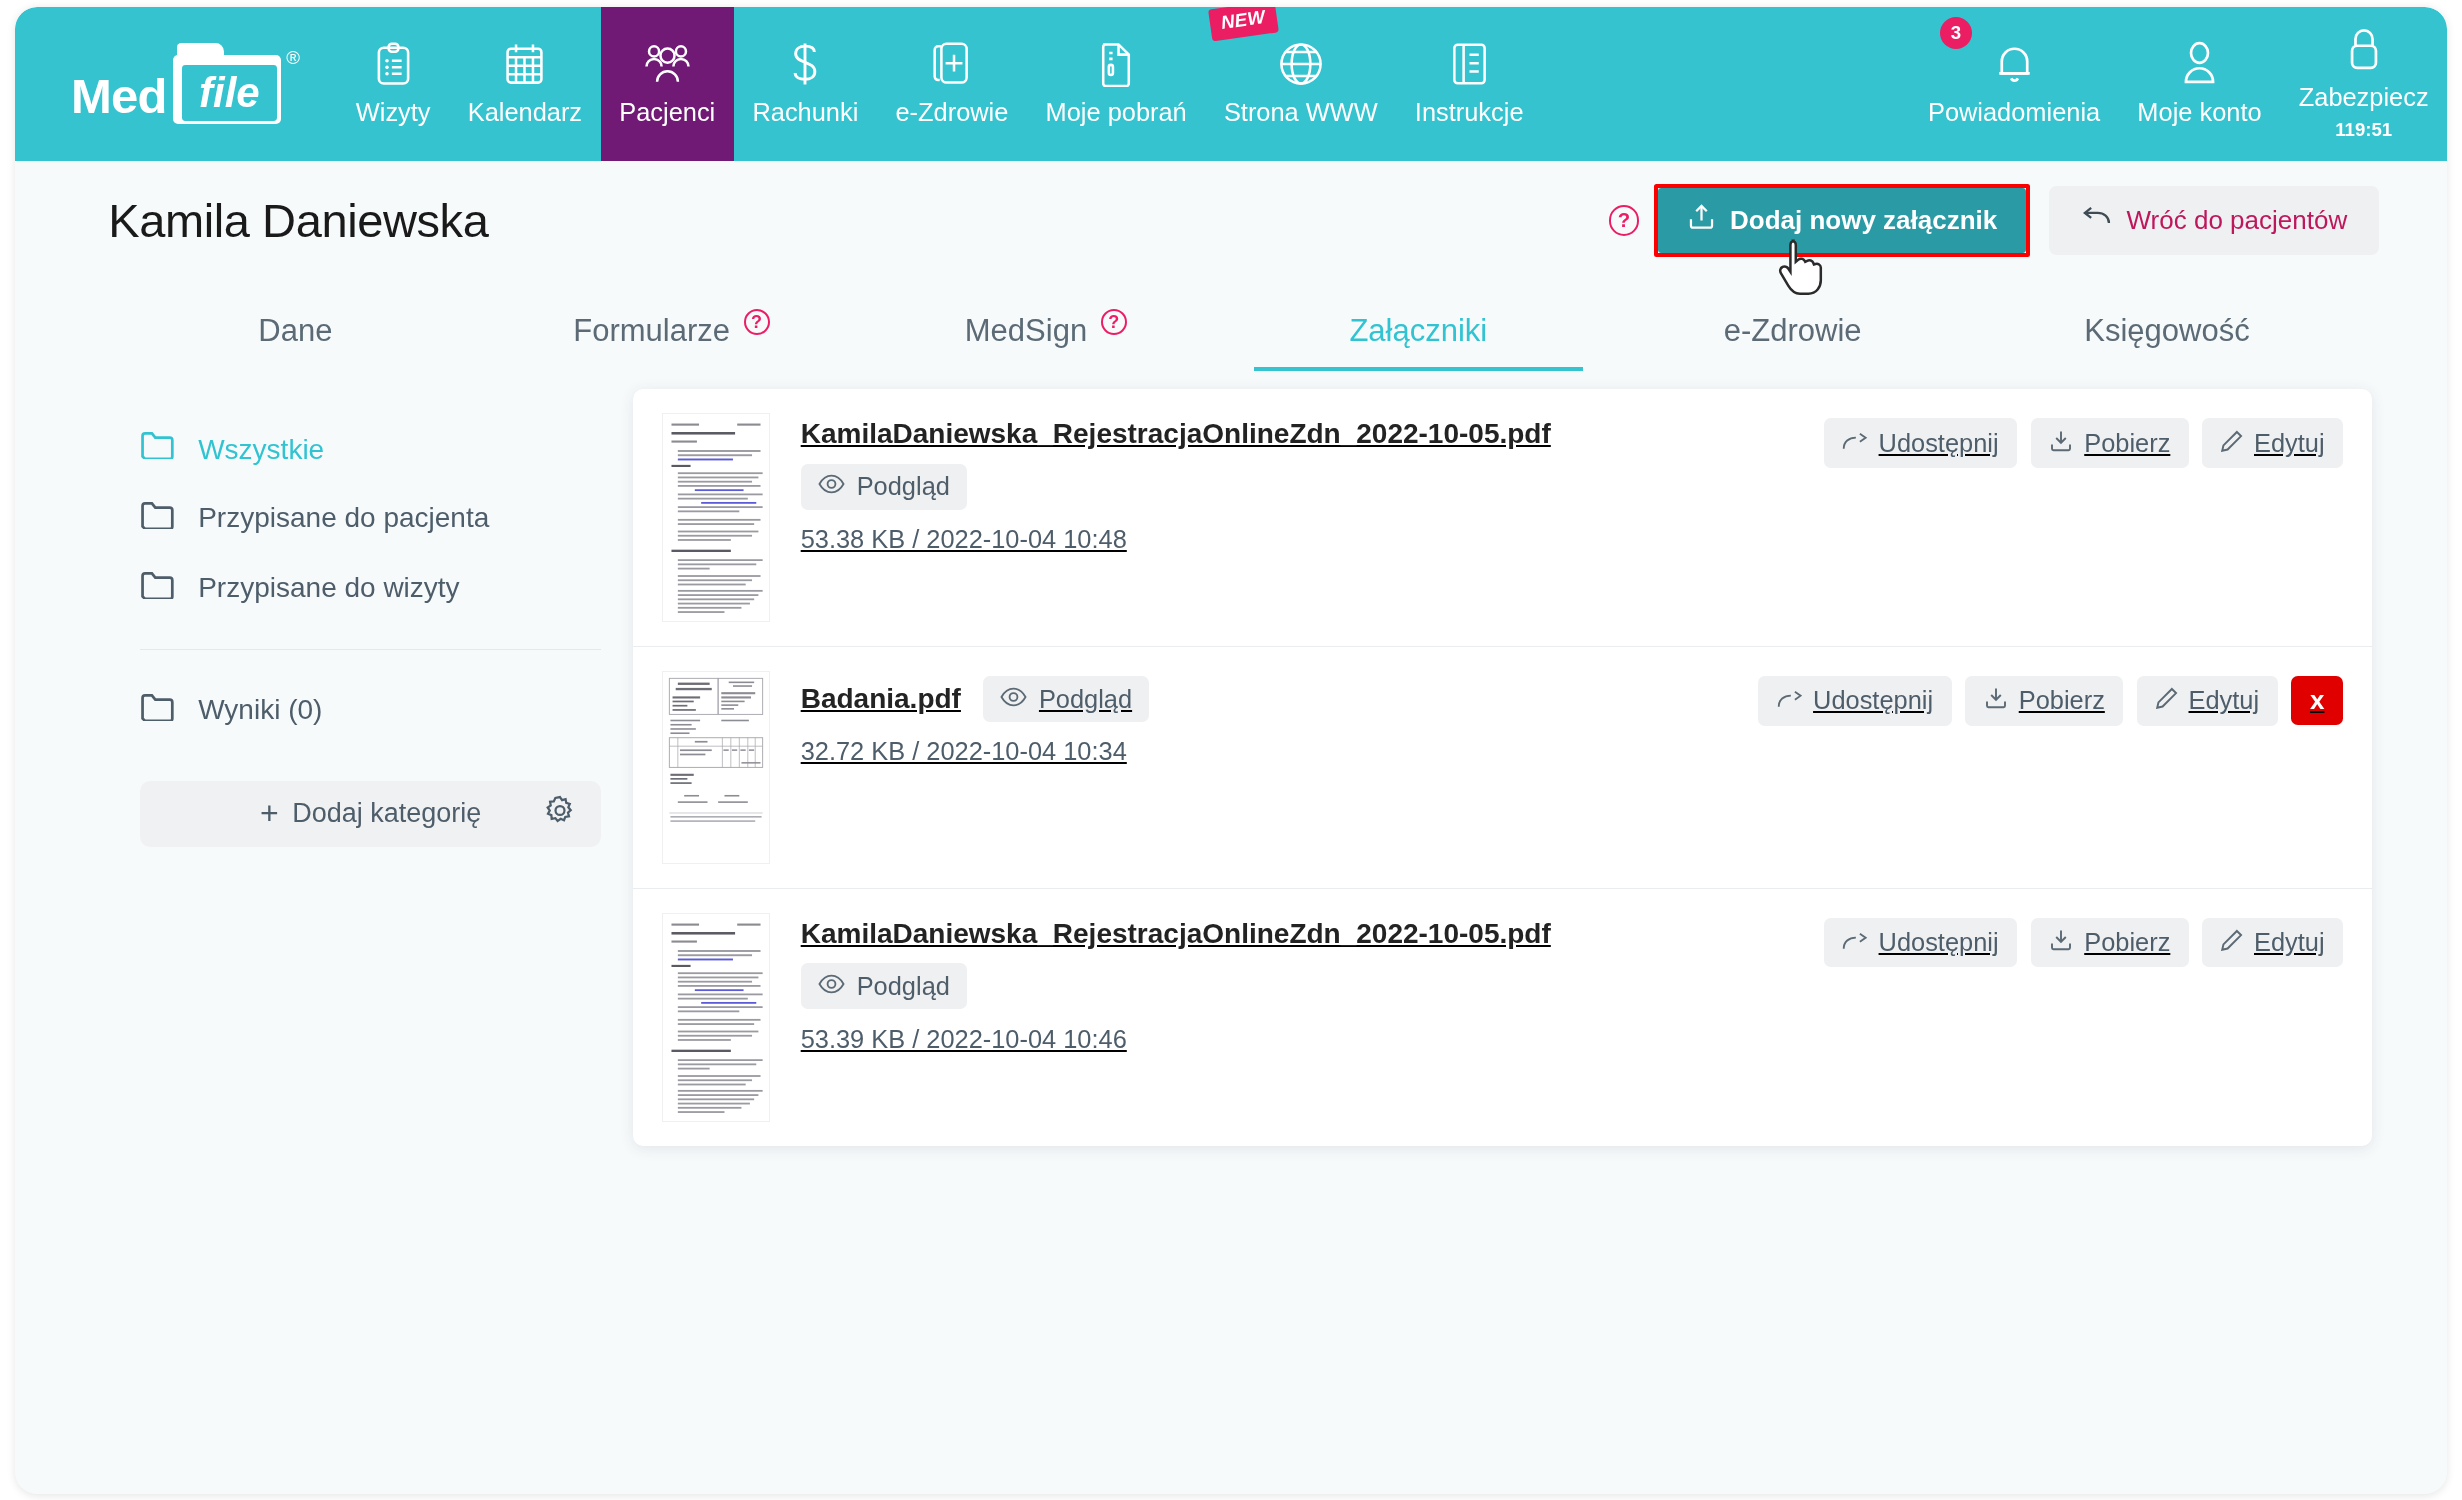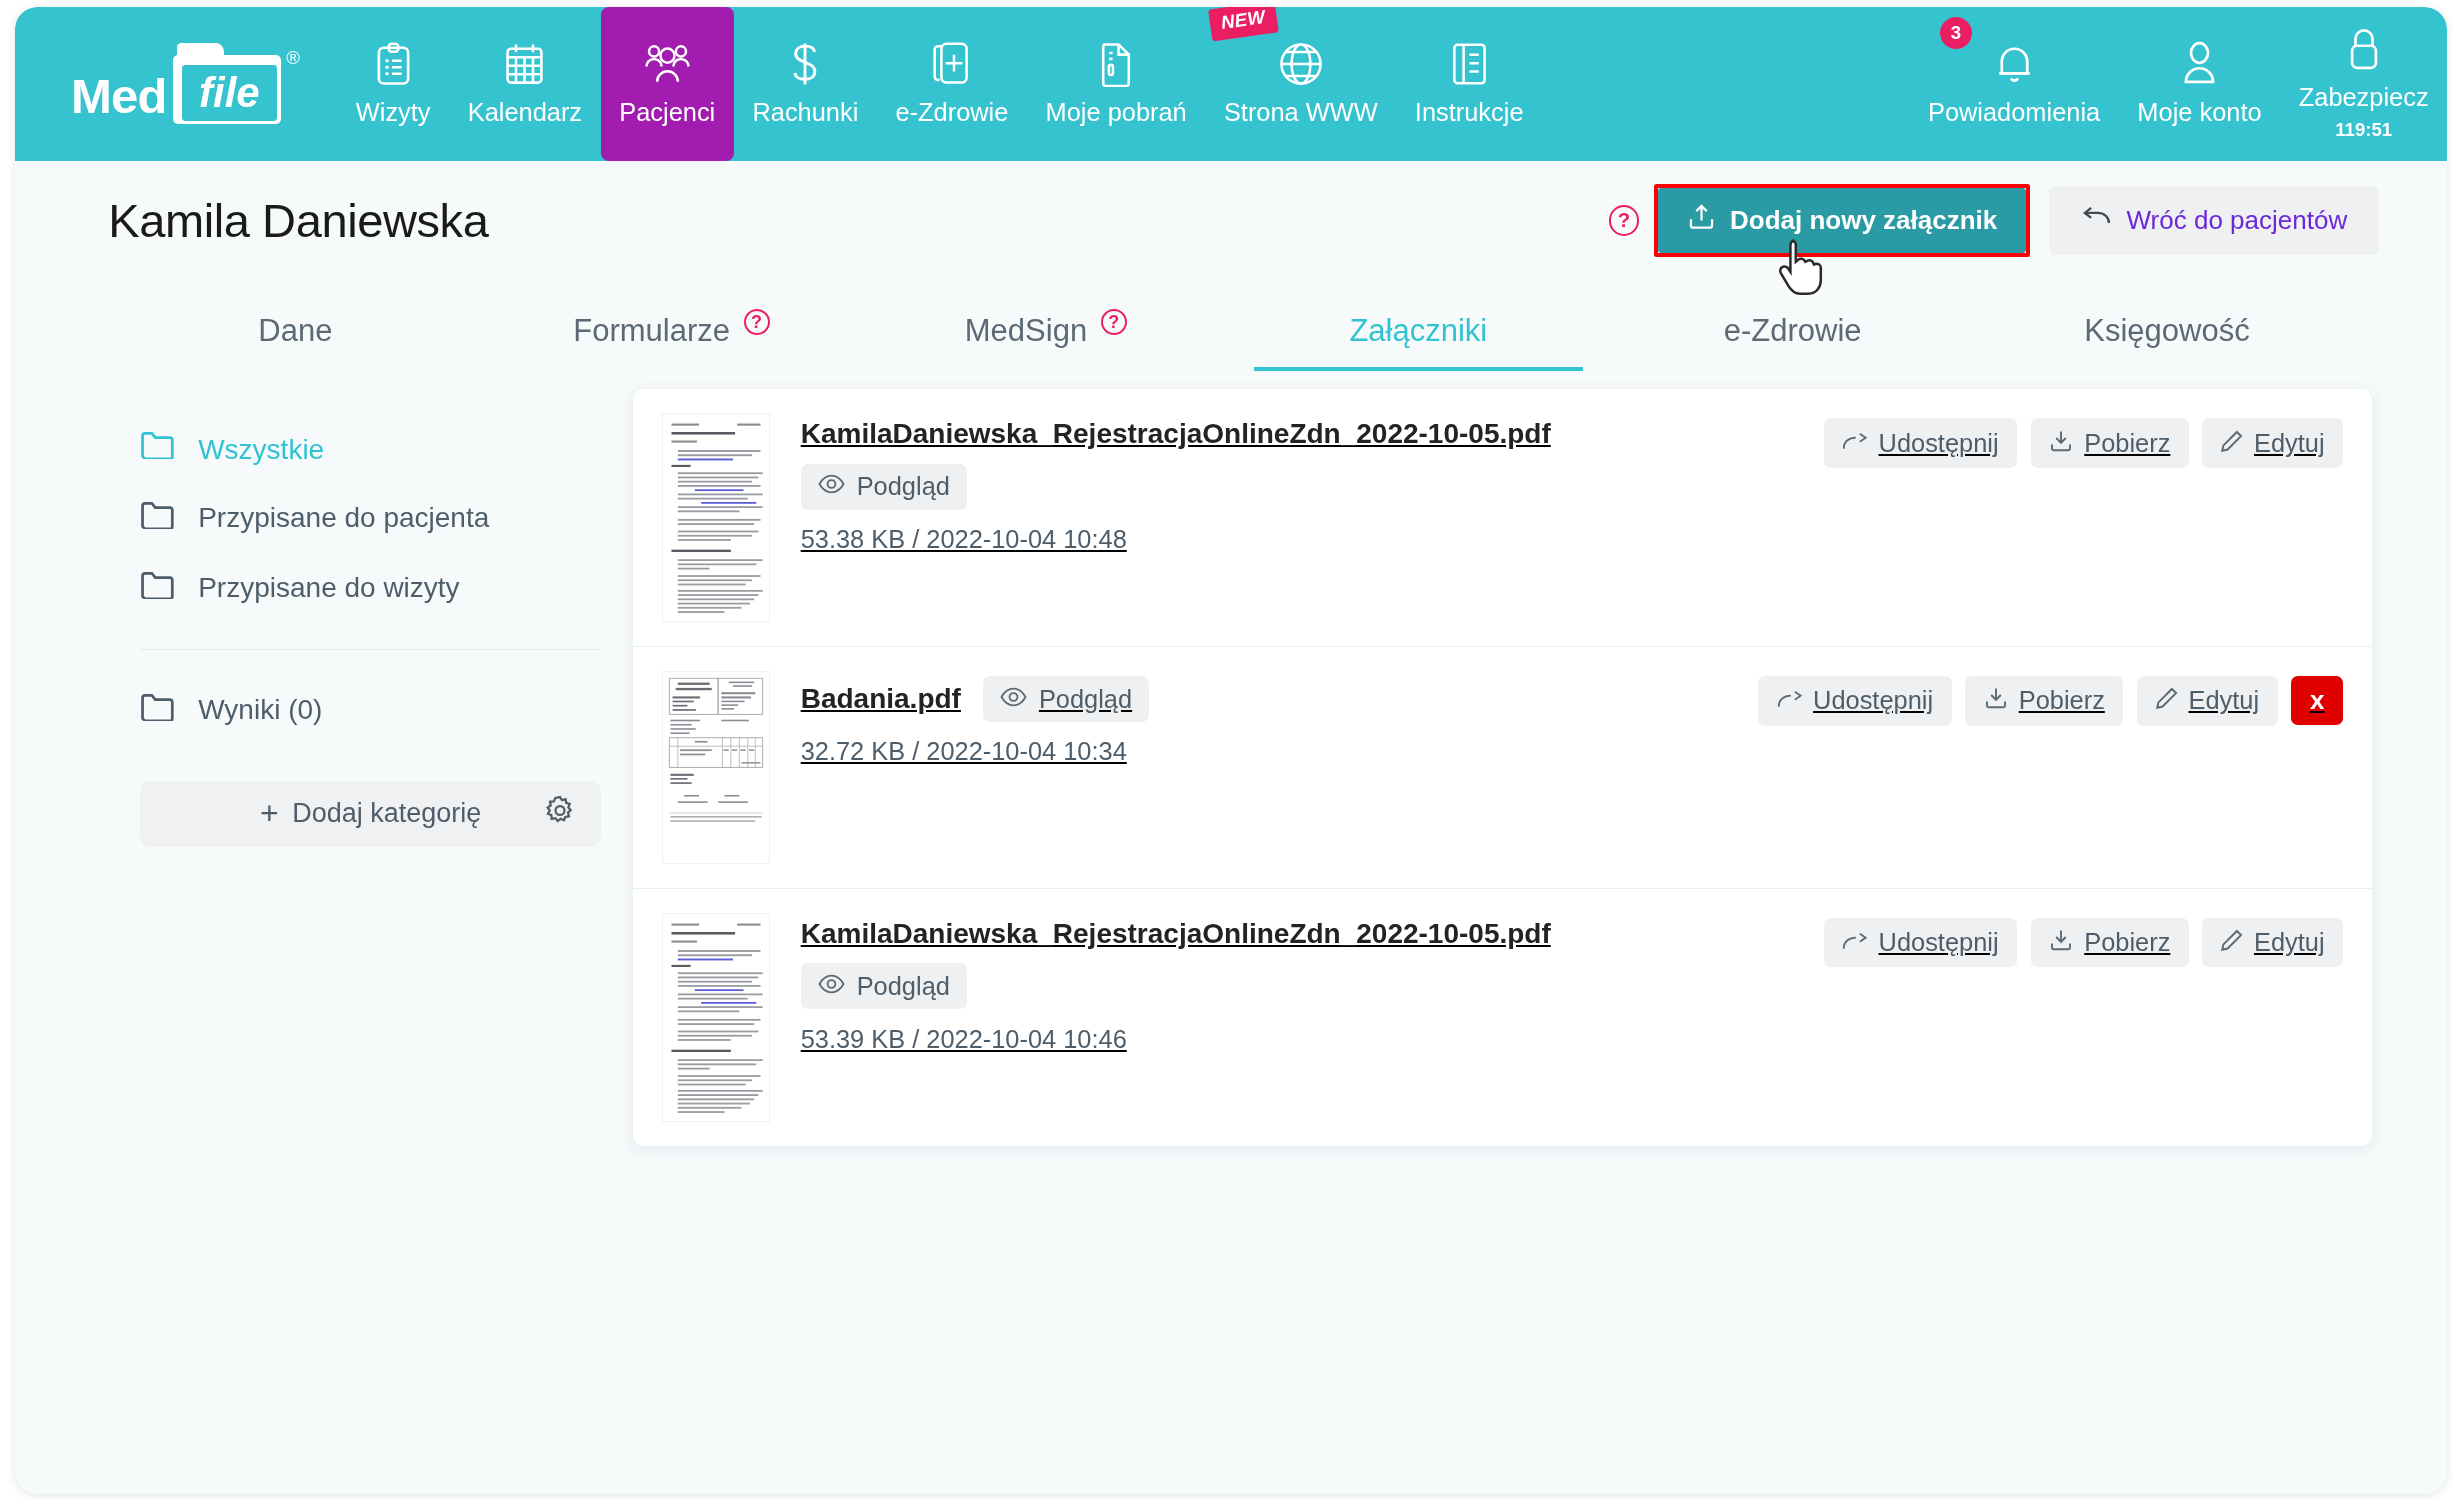--- a/index.html
+++ b/index.html
@@ -92,21 +92,21 @@
     flex-direction: column;
     align-items: center;
     justify-content: center;
     gap: 10.2px;
     padding: 0 18.6px;
     color: #ffffff;
     font-size: 25.4px;
     cursor: pointer;
     min-width: 0;
   }
-  .nav-item.active { background: #a21caf; border-radius: 8px; }
+  .nav-item.active { background: #701a75; }
   .nav-item .ico { height: 47px; display: flex; align-items: center; justify-content: center; }
   .nav-item .ico svg { display: block; }
   .nav-label { white-space: nowrap; }
   .nav-sub { font-size: 18.6px; font-weight: bold; margin-top: -3.4px; }
   .nav-spacer { flex: 1; }
 
   .badge-new {
     position: absolute;
     left: 5.1px; top: -1.7px;
     background: #ec1e63;
@@ -177,21 +177,21 @@
     padding: 14.4px 29px;
     border: none;
     border-radius: 3.4px;
     display: flex; align-items: center; gap: 13.5px;
     cursor: pointer;
     white-space: nowrap;
     font-weight: bold;
   }
   .btn-secondary {
     background: #eff0f1;
-    color: #6d28d9;
+    color: #be185d;
     font-size: 26px;
     padding: 18.6px 32px;
     border: none;
     border-radius: 7.6px;
     display: flex; align-items: center; gap: 15.2px;
     cursor: pointer;
     white-space: nowrap;
   }
 
   .cursor-hand {

